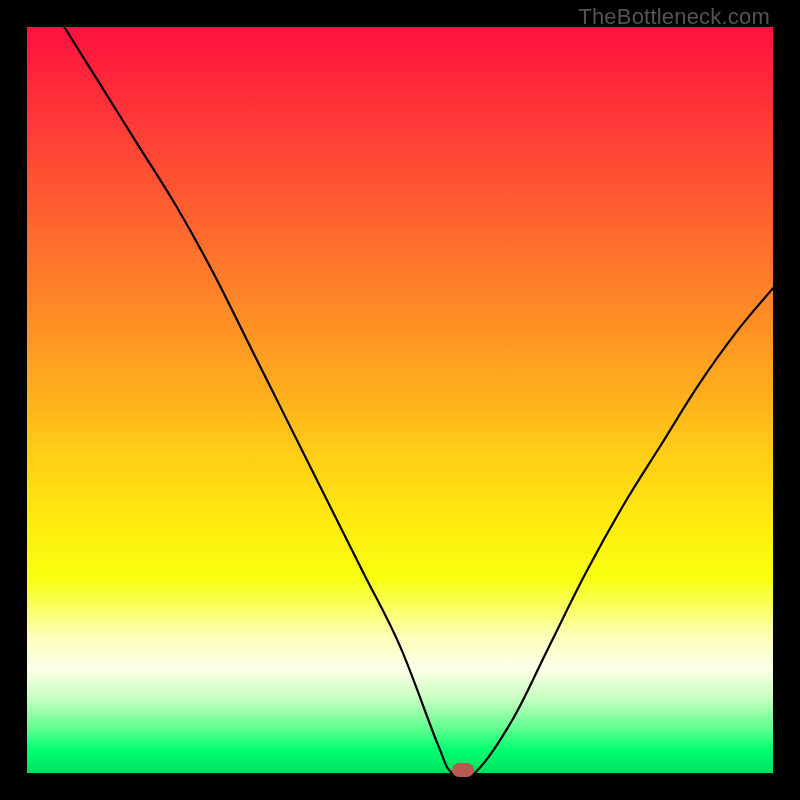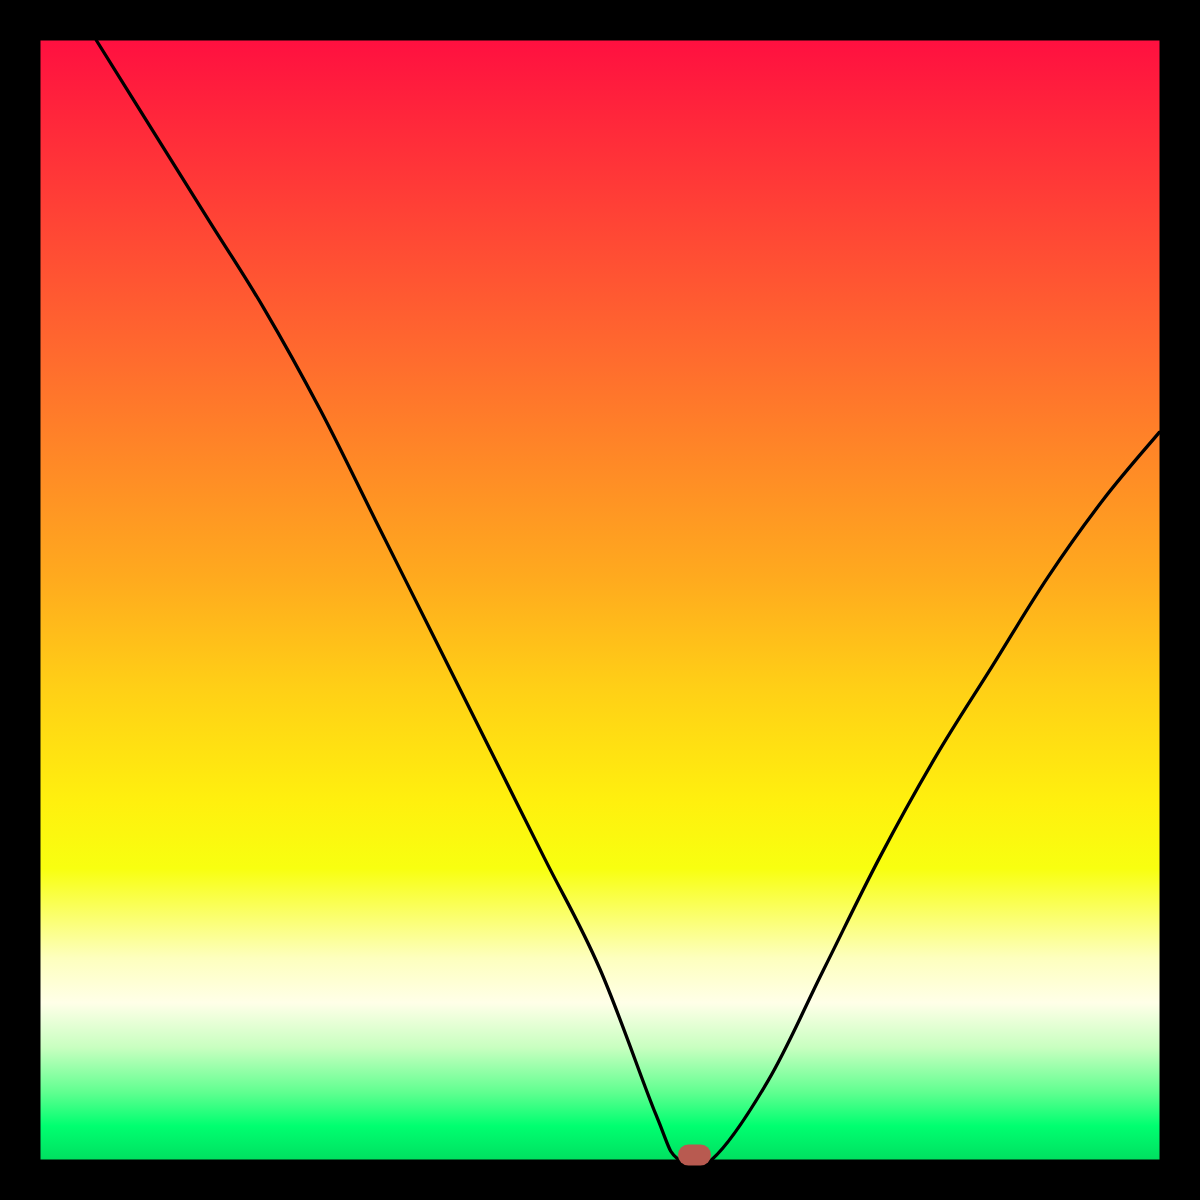--- a/index.html
+++ b/index.html
@@ -73,13 +73,14 @@
 </head>
 <body>
 
 <div class="frame">
   <div class="plot-area">
     <svg class="curve" viewBox="0 0 746 746" preserveAspectRatio="none">
       <path id="curve-path" fill="none" stroke="#000" stroke-width="2.2" stroke-linecap="round" stroke-linejoin="round" d="M 37.30 0.00 C 44.01 10.74, 61.17 38.20, 74.60 59.68 C 88.03 81.16, 98.47 97.88, 111.90 119.36 C 125.33 140.84, 135.77 156.21, 149.20 179.04 C 162.63 201.87, 173.07 220.67, 186.50 246.18 C 199.93 271.69, 210.37 293.92, 223.80 320.78 C 237.23 347.64, 247.67 368.52, 261.10 395.38 C 274.53 422.24, 284.97 443.12, 298.40 469.98 C 311.83 496.84, 322.27 517.72, 335.70 544.58 C 349.13 571.44, 359.57 588.30, 373.00 619.18 C 386.43 650.06, 400.90 693.33, 410.30 716.16 C 419.70 738.99, 418.51 740.63, 425.22 746.00 C 431.93 751.37, 436.86 755.40, 447.60 746.00 C 458.34 736.60, 471.47 716.61, 484.90 693.78 C 498.33 670.95, 508.77 646.04, 522.20 619.18 C 535.63 592.32, 546.07 570.09, 559.50 544.58 C 572.93 519.07, 583.37 500.27, 596.80 477.44 C 610.23 454.61, 620.67 439.24, 634.10 417.76 C 647.53 396.28, 657.97 378.22, 671.40 358.08 C 684.83 337.94, 695.27 323.32, 708.70 305.86 C 722.13 288.40, 739.29 269.16, 746.00 261.10"></path>
     </svg>
     <div id="min-marker" class="marker" style="left: 425.41px; top: 736px; background: rgb(184, 90, 80);"></div>
   </div>
+  <div class="watermark">TheBottleneck.com</div>
 </div>
 
 </body></html>

